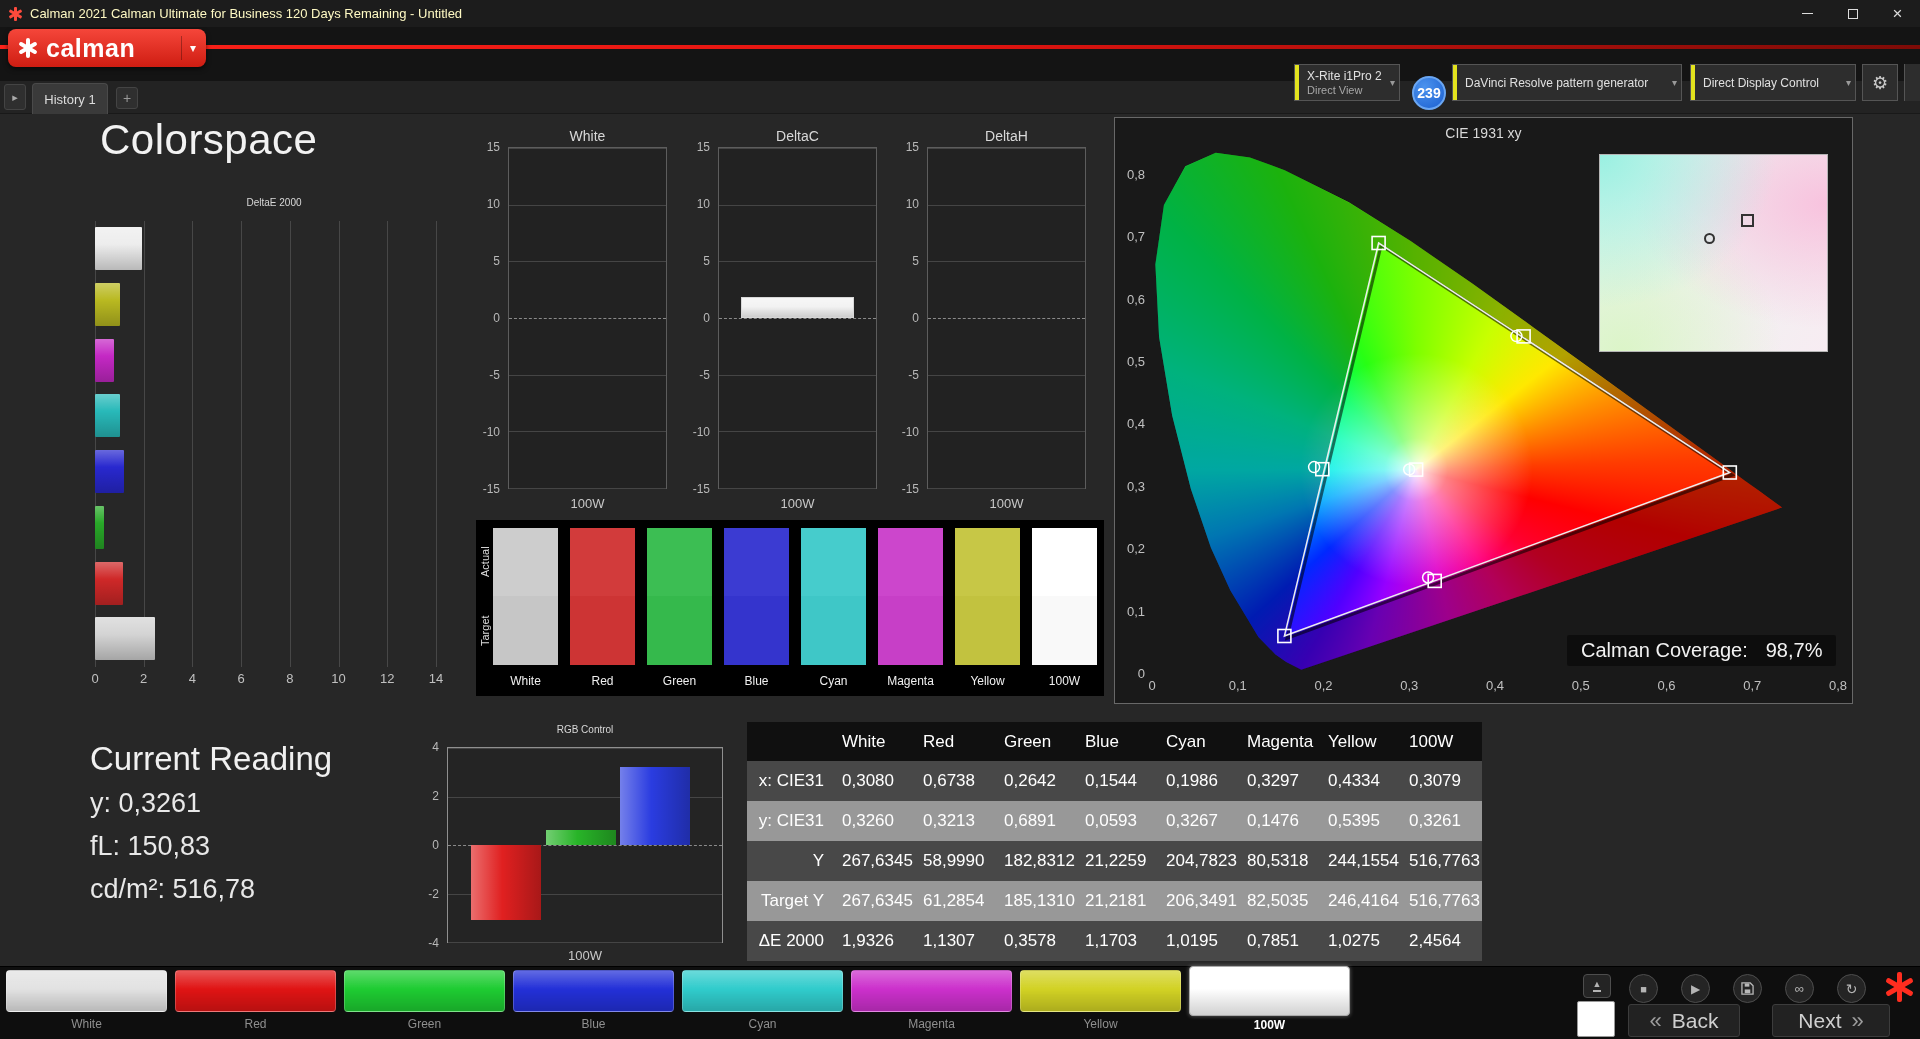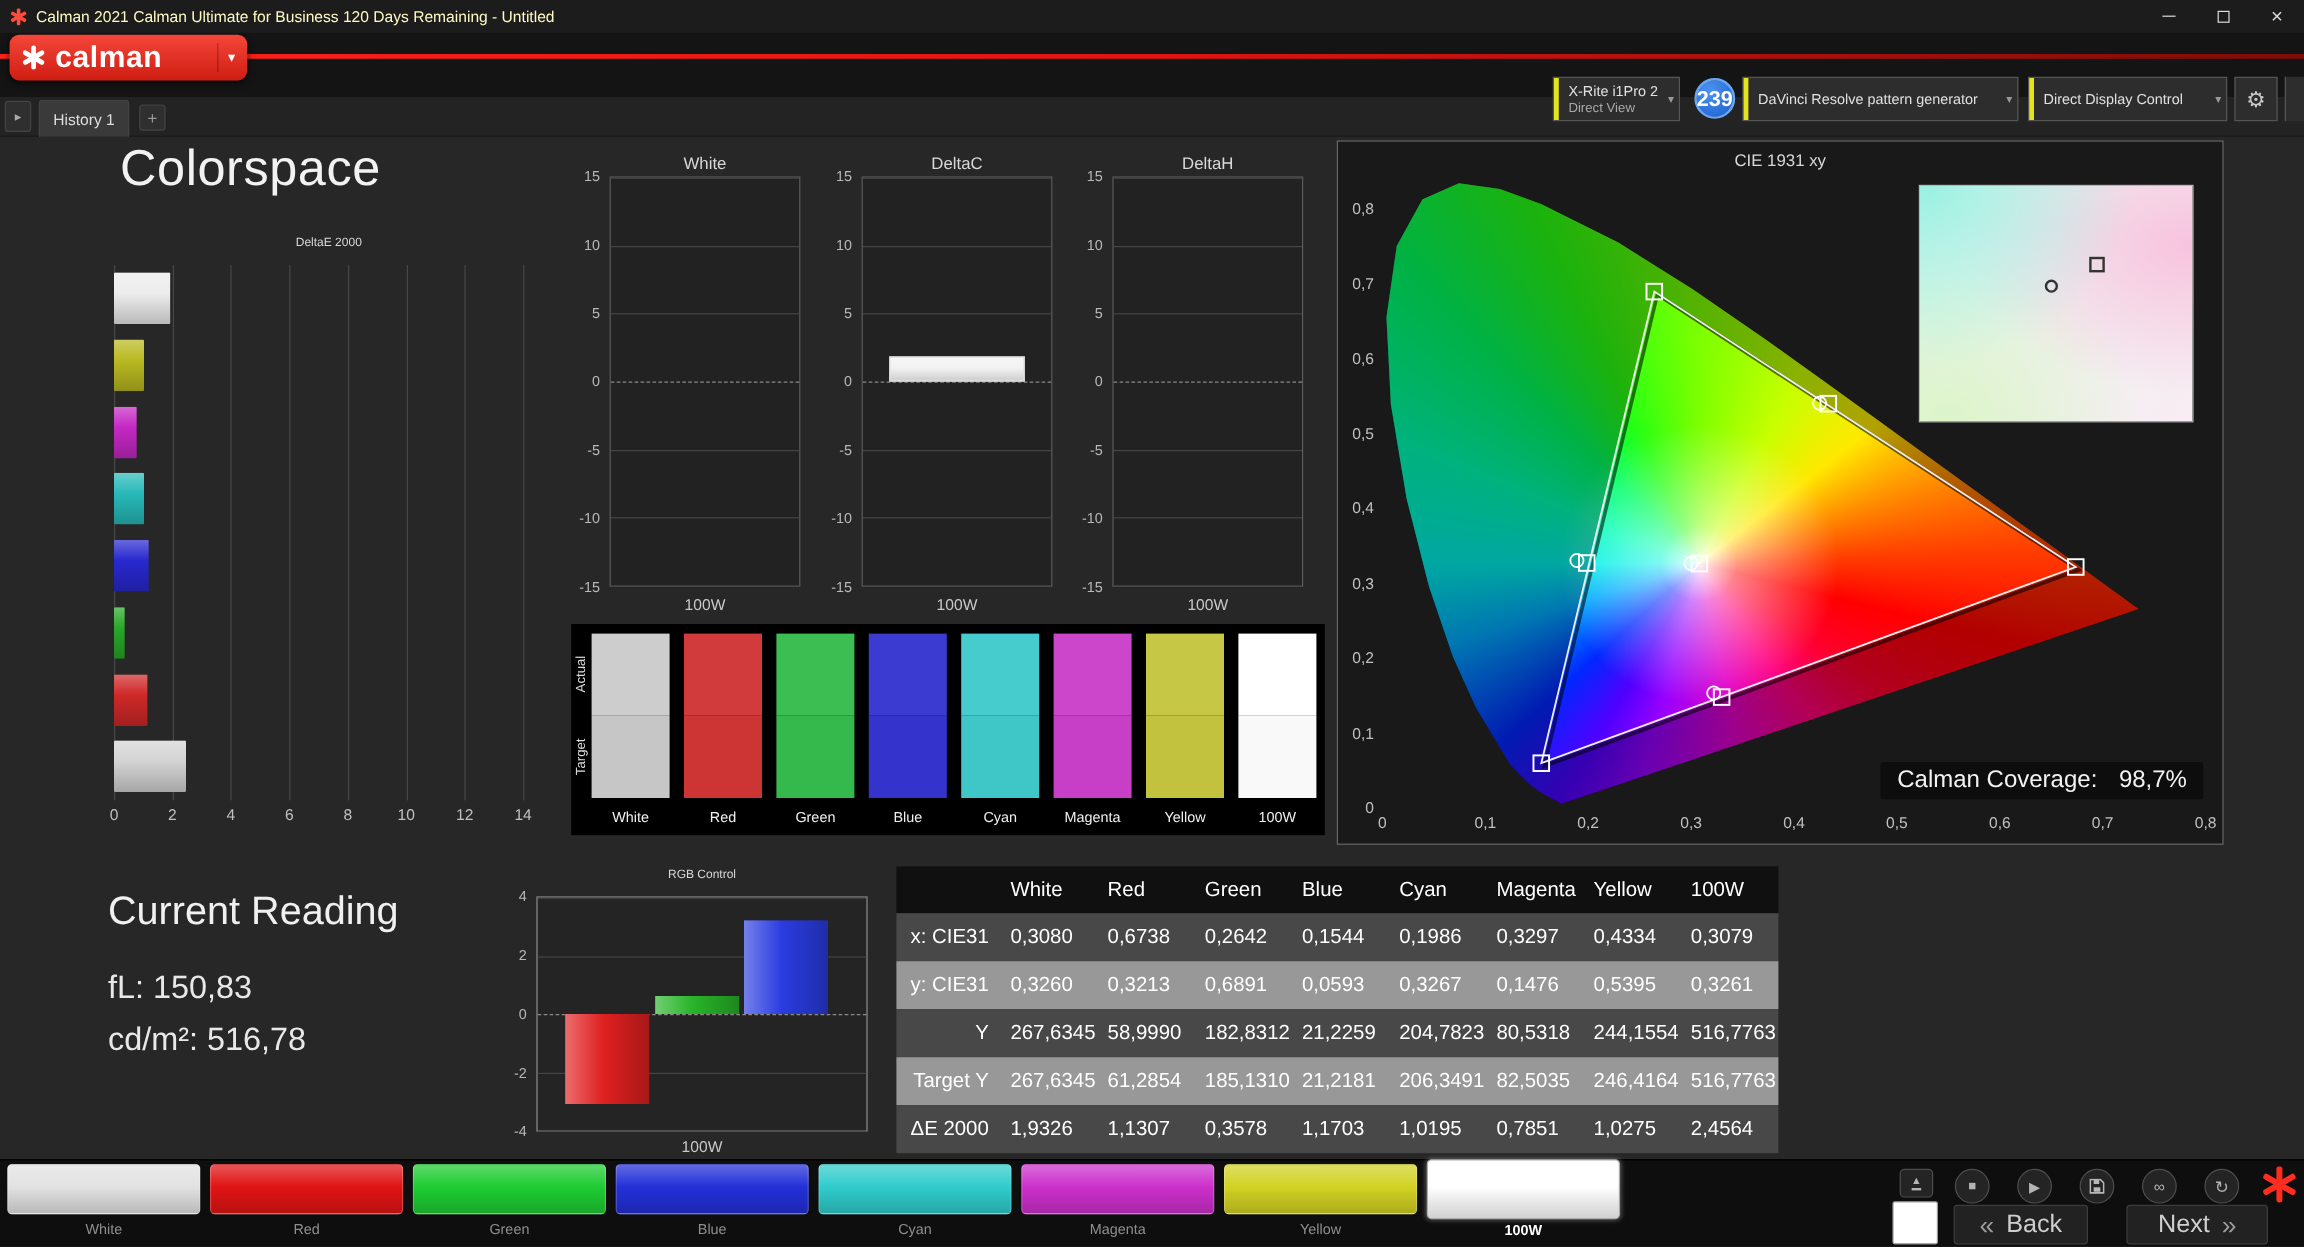--- a/index.html
+++ b/index.html
@@ -36,21 +36,21 @@
   .spin.big{position:absolute;width:30px;height:30px}
   .spin.big .spoke{width:5px;height:30px;margin:-15px 0 0 -2.5px;background:#ff2d1f;border-radius:2px}
   .s1{transform:rotate(0deg)}.s2{transform:rotate(60deg)}.s3{transform:rotate(120deg)}
 
   
   .drop{position:absolute;top:64px;height:37px;background:#2d2d2d;border:1px solid #555;display:flex;align-items:center;z-index:6;cursor:pointer}
   .stripe{position:absolute;left:0;top:0;bottom:0;width:4px;background:#e3e31e}
   .drop-lines{padding-left:12px;padding-right:16px;font-size:12px;color:#e0e0e0;line-height:14px}
   .drop-lines .l2{color:#a8a8a8;font-size:11px}
   .drop .chev{position:absolute;right:4px;color:#999;font-size:10px}
-  #badge{position:absolute;left:1412px;top:65px;width:34px;height:34px;border-radius:50%;background:radial-gradient(circle at 35% 30%,#4b93ee,#1b5fd0);border:2px solid #6aa6f2;color:#fff;font-size:18px;font-weight:bold;display:flex;align-items:center;justify-content:center;z-index:6}
+  #badge{position:absolute;left:1412px;top:76px;width:34px;height:34px;border-radius:50%;background:radial-gradient(circle at 35% 30%,#4b93ee,#1b5fd0);border:2px solid #6aa6f2;color:#fff;font-size:14px;font-weight:bold;display:flex;align-items:center;justify-content:center;z-index:6}
   #gear{position:absolute;left:1862px;top:64px;width:36px;height:37px;background:#2d2d2d;border:1px solid #555;color:#c8c8c8;font-size:18px;display:flex;align-items:center;justify-content:center;z-index:6}
   #edge-btn{position:absolute;left:1904px;top:64px;width:16px;height:37px;background:#2d2d2d;border-left:1px solid #555;z-index:6}
 
   #collapse-btn{position:absolute;left:4px;top:84px;width:22px;height:26px;background:#2f2f2f;border:1px solid #444;color:#aaa;font-size:11px;display:flex;align-items:center;justify-content:center;border-radius:3px;z-index:6}
   #tab-history{position:absolute;left:32px;top:83px;width:76px;height:31px;background:#3a3a3a;border:1px solid #4a4a4a;border-bottom:none;color:#ddd;font-size:13px;display:flex;align-items:center;justify-content:center;border-radius:4px 4px 0 0;z-index:6}
   #add-tab{position:absolute;left:116px;top:87px;width:22px;height:22px;background:#2f2f2f;border:1px solid #444;color:#999;font-size:14px;display:flex;align-items:center;justify-content:center;border-radius:3px;z-index:6}
 
   
   #heading{position:absolute;left:100px;top:116px;font-size:42px;color:#f2f2f2;letter-spacing:.5px}
   .chart-title{position:absolute;font-size:10px;color:#d8d8d8;text-align:center}
@@ -102,21 +102,21 @@
       linear-gradient(115deg,#e9f7ef,#f7ecf2)}
   .inset-square{position:absolute;left:62%;top:30%;width:13px;height:13px;border:2px solid #333}
   .inset-circle{position:absolute;left:46%;top:40%;width:11px;height:11px;border:2px solid #333;border-radius:50%}
   .cie-xaxis{position:absolute;left:37px;top:560px;width:686px;height:16px}
   .cie-xtick{position:absolute;transform:translateX(-50%);font-size:13px;color:#c0c0c0}
   .cie-yaxis{position:absolute;left:0;top:34px;width:32px;height:521px}
   .cie-ytick{position:absolute;right:2px;transform:translateY(-50%);font-size:13px;color:#c0c0c0}
 
   
   #reading{position:absolute;left:90px;top:740px}
-  .reading-title{font-size:33px;color:#f0f0f0;margin-bottom:24px}
+  .reading-title{font-size:33px;color:#f0f0f0;margin-bottom:4px}
   .reading-line{font-size:27px;color:#e8e8e8;line-height:43px}
 
   
   .rgb-yaxis{position:absolute;left:409px;top:747px;width:34px;height:196px}
   .rgb-plot{position:absolute;left:447px;top:747px;width:276px;height:196px;border:1px solid #8f8f8f;background:#242424}
   .rgb-bar{position:absolute;width:25.5%;background-image:linear-gradient(to right,rgba(255,255,255,.35),rgba(255,255,255,0) 45%,rgba(0,0,0,.25))}
 
   
   #results{position:absolute;left:747px;top:722px;width:735px}
   .thead,.trow{display:grid;grid-template-columns:87px repeat(8,81px)}
@@ -411,20 +411,21 @@
       <div class="cie-ytick" style="top: 52.0958%;">0,4</div>
       <div class="cie-ytick" style="top: 40.1198%;">0,5</div>
       <div class="cie-ytick" style="top: 28.1437%;">0,6</div>
       <div class="cie-ytick" style="top: 16.1677%;">0,7</div>
       <div class="cie-ytick" style="top: 4.19162%;">0,8</div>
     </div>
 </div>
 
 <div id="reading">
   <div class="reading-title">Current Reading</div>
+  <div class="reading-line">y: 0,3261</div>
   <div class="reading-line">fL: 150,83</div>
   <div class="reading-line">cd/m²: 516,78</div>
 </div>
 
 <div class="chart-title" style="left:447px;top:724px;width:276px">RGB Control</div>
 <div class="rgb-yaxis">
     <div class="ytick" style="top: 0%;">4</div>
     <div class="ytick" style="top: 25%;">2</div>
     <div class="ytick" style="top: 50%;">0</div>
     <div class="ytick" style="top: 75%;">-2</div>

